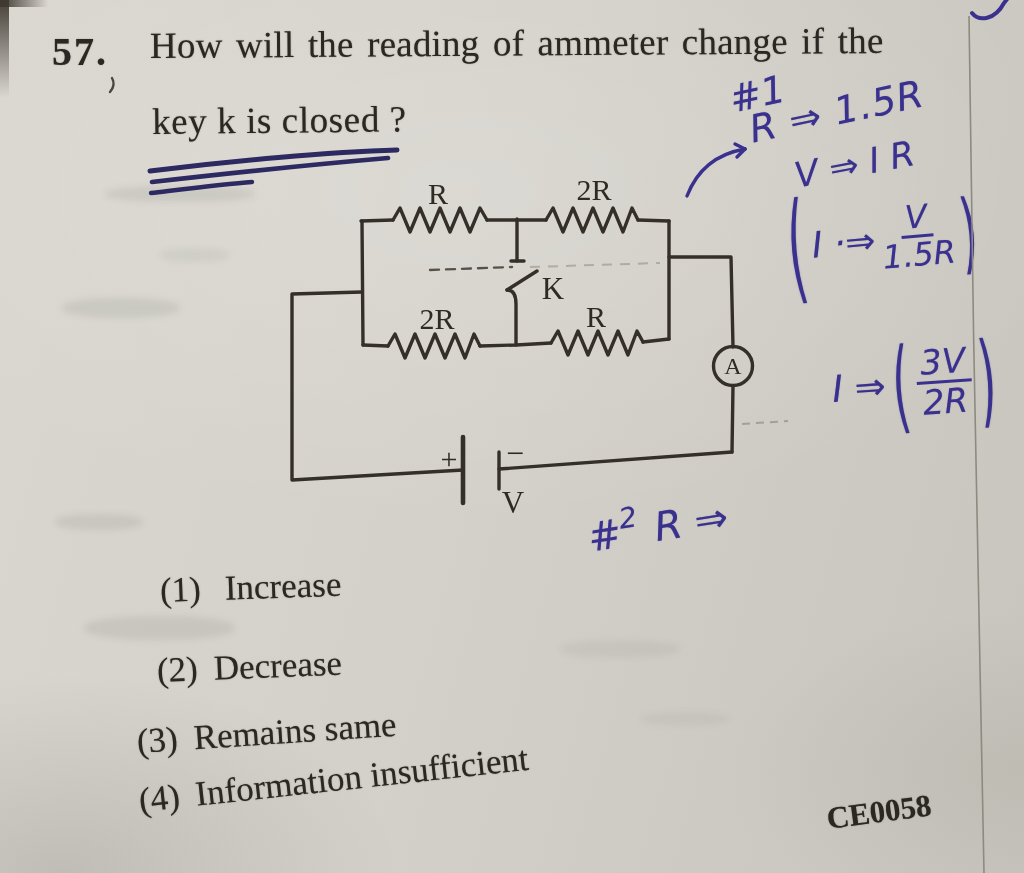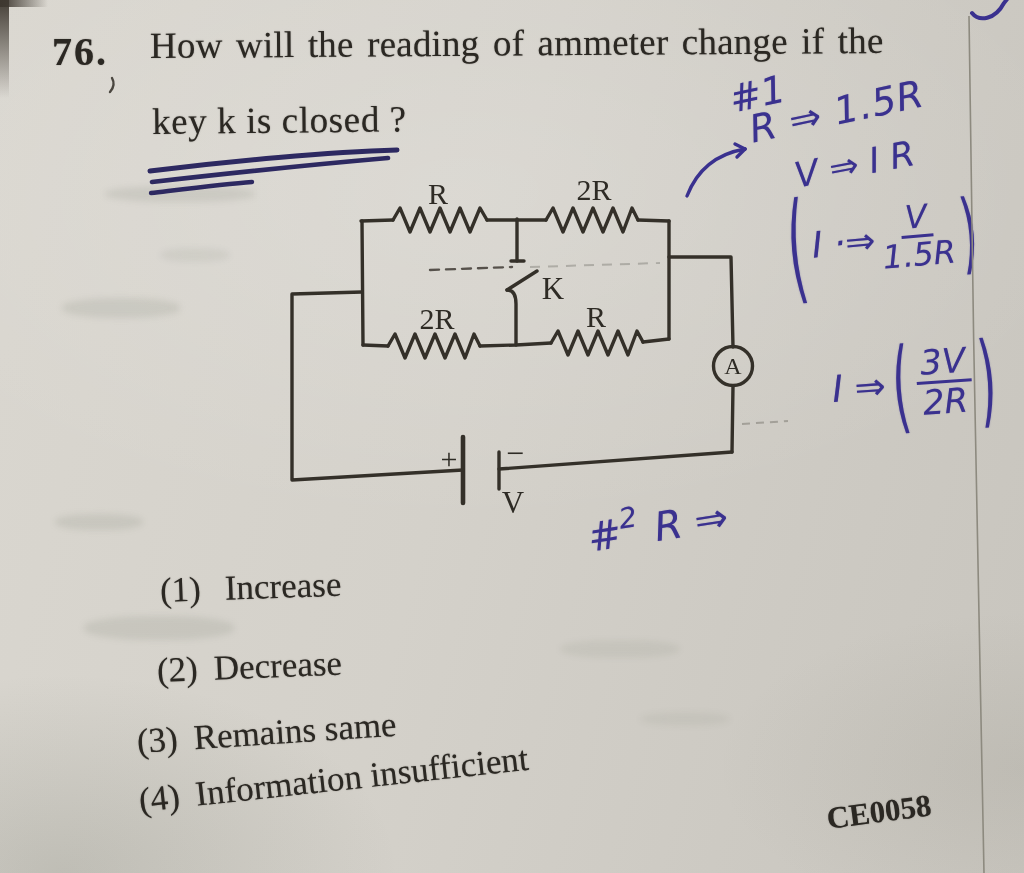--- a/index.html
+++ b/index.html
@@ -35,21 +35,21 @@
   <div class="sliver-top"></div>
 
   <div class="ghost" style="left:105px;top:186px;width:150px;height:16px;"></div>
   <div class="ghost" style="left:62px;top:298px;width:118px;height:20px;"></div>
   <div class="ghost" style="left:84px;top:616px;width:150px;height:24px;"></div>
   <div class="ghost" style="left:55px;top:514px;width:88px;height:16px;"></div>
   <div class="ghost" style="left:560px;top:640px;width:120px;height:18px;opacity:.7;"></div>
   <div class="ghost" style="left:640px;top:712px;width:90px;height:14px;opacity:.6;"></div>
   <div class="ghost" style="left:160px;top:248px;width:70px;height:14px;opacity:.7;"></div>
 
-  <div class="printed" style="left:52px;top:28px;font-size:40px;font-weight:bold;letter-spacing:2px;">76.</div>
+  <div class="printed" style="left:52px;top:28px;font-size:40px;font-weight:bold;letter-spacing:2px;">57.</div>
   <div class="printed" style="left:150px;top:24px;font-size:37px;word-spacing:4px;letter-spacing:.2px;transform:rotate(-0.4deg);">How will the reading of ammeter change if the</div>
   <div class="printed" style="left:152px;top:100px;font-size:37px;letter-spacing:.6px;transform:rotate(-0.6deg);">key k is closed ?</div>
 
   <div class="printed opt first" style="left:160px;top:571px;transform:rotate(-2deg);">
     <span>(1)</span>
     <span>Increase</span>
   </div>
   <div class="printed opt" style="left:157px;top:651px;transform:rotate(-2.3deg);">
     <span>(2)</span>
     <span>Decrease</span>

